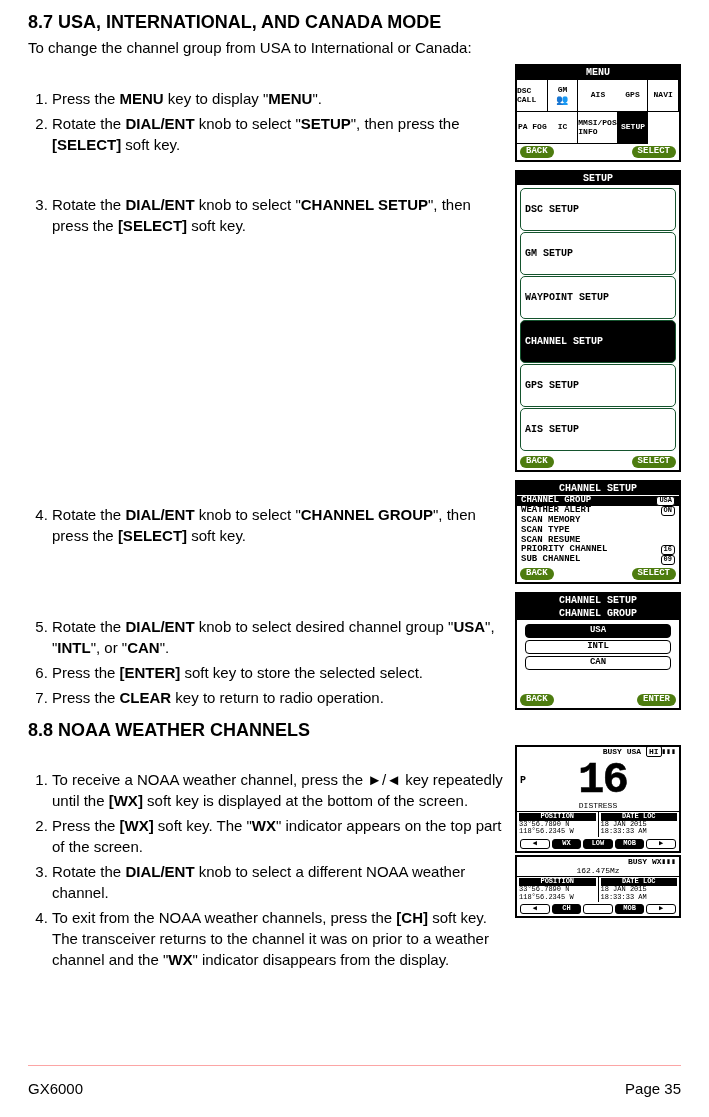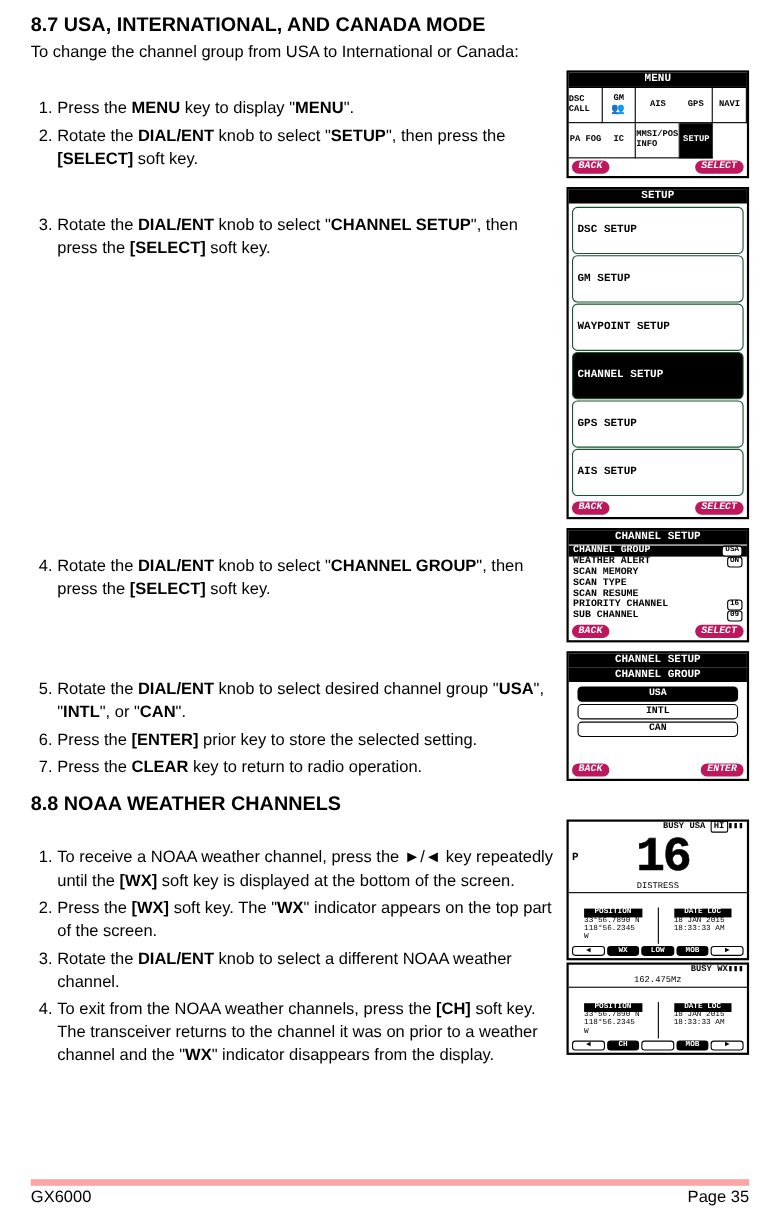--- a/index.html
+++ b/index.html
@@ -46,22 +46,22 @@
     flex-shrink: 0;
   }
   .lcd .titlebar {
     background: #000; color: #fff; text-align: center; font-weight: bold;
     font-size: 10px; padding: 1px 0;
   }
   .lcd .softkeys {
     display: flex; justify-content: space-between; padding: 2px 3px;
   }
   .lcd .softkeys span {
-    background: #be185d; color: #fff; font-size: 9px; padding: 1px 6px;
-    border-radius: 6px; font-weight: bold; font-style: italic;
+    background: #4d7c0f; color: #fff; font-size: 9px; padding: 1px 6px;
+    border-radius: 6px; font-weight: bold;
   }
   .lcd .grid3x3 {
     display: grid; grid-template-columns: 1fr 1fr 1fr 1fr 1fr;
     border-top: 1px solid #000;
   }
   .lcd .grid3x3 .cell {
     border-right: 1px solid #000; border-bottom: 1px solid #000;
     height: 32px; display: flex; flex-direction: column; align-items: center;
     justify-content: center; font-size: 8px; font-weight: bold;
     position: relative;
@@ -85,21 +85,21 @@
   .lcd .bignum {
     font-size: 44px; font-weight: bold; text-align: center; line-height: 1;
     font-family: "Courier New", monospace;
     letter-spacing: -2px;
   }
   .lcd .subline { font-size: 8px; text-align: center; font-weight: normal; }
   .lcd .posbox {
     display: flex; font-size: 7px; border-top: 1px solid #000;
   }
   .lcd .posbox div {
-    flex: 1; padding: 1px 14px; border-right: 1px solid #000; margin-top: 13px;
+    flex: 1; padding: 1px 2px; border-right: 1px solid #000;
   }
   .lcd .posbox div:last-child { border-right: none; }
   .lcd .posbox .hdr {
     background: #000; color: #fff; text-align: center; font-weight: bold;
     font-size: 7px; padding: 0; display: block;
   }
   .lcd .toprow {
     display: flex; justify-content: flex-end; font-size: 8px;
     padding: 1px 3px; font-weight: bold;
   }
@@ -112,21 +112,21 @@
   }
   .lcd .botkeys span.dark { background: #000; color: #fff; }
   .lcd .optrow {
     border: 1px solid #000; margin: 2px 8px; border-radius: 4px;
     text-align: center; font-size: 9px; font-weight: bold; padding: 1px 0;
   }
   .lcd .optrow.sel { background: #000; color: #fff; }
   .footer {
     position: absolute; bottom: 18px; left: 28px; right: 28px;
     display: flex; justify-content: space-between; align-items: flex-end;
-    border-top: 6px solid #fca5a5; padding-top: 0;
+    border-top: 1px solid #fca5a5; padding-top: 12px;
     font-size: 15px;
   }
   .footer .brand {
     font-weight: bold; font-style: italic; font-family: Arial, sans-serif;
     letter-spacing: 0.5px;
   }
   .icon-people::before { content: "👥"; font-size: 10px; }
   .outline { -webkit-text-stroke: 0.5px #000; }
 </style>
 </head>
@@ -238,21 +238,21 @@
   </div>
 </div>
 
 <div class="row">
   <div class="text">
     <ol class="steps" start="5">
       <li>
         <span>Rotate the </span><span class="bold">DIAL/ENT</span><span> knob to select desired channel group "</span><span class="bold">USA</span><span>", "</span><span class="bold">INTL</span><span>", or "</span><span class="bold">CAN</span><span>".</span>
       </li>
       <li>
-        <span>Press the </span><span class="bold">[ENTER]</span><span> prior key to store the selected setting.</span>
+        <span>Press the </span><span class="bold">[ENTER]</span><span> soft key to store the selected select.</span>
       </li>
       <li>
         <span>Press the </span><span class="bold">CLEAR</span><span> key to return to radio operation.</span>
       </li>
     </ol>
   </div>
   <div class="lcd">
     <div class="titlebar">CHANNEL SETUP</div>
     <div class="titlebar" style="background:#000;">CHANNEL GROUP</div>
     <div style="padding:2px 0 20px 0;">

